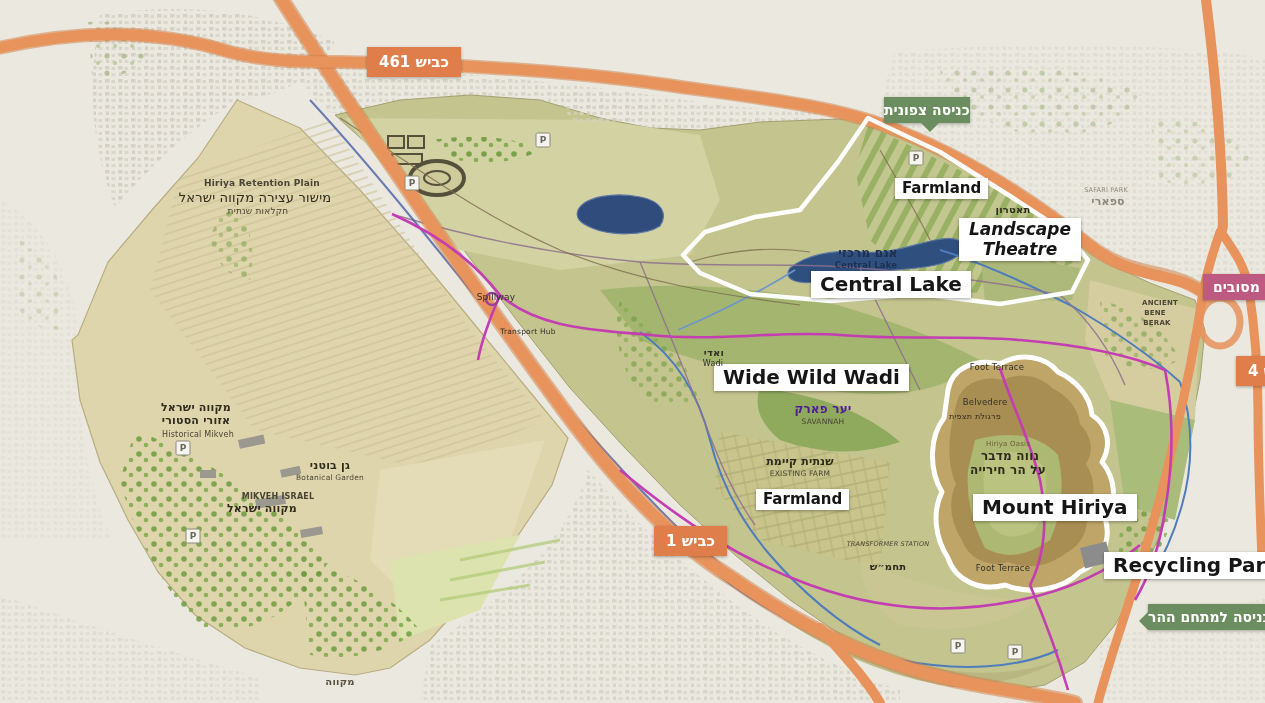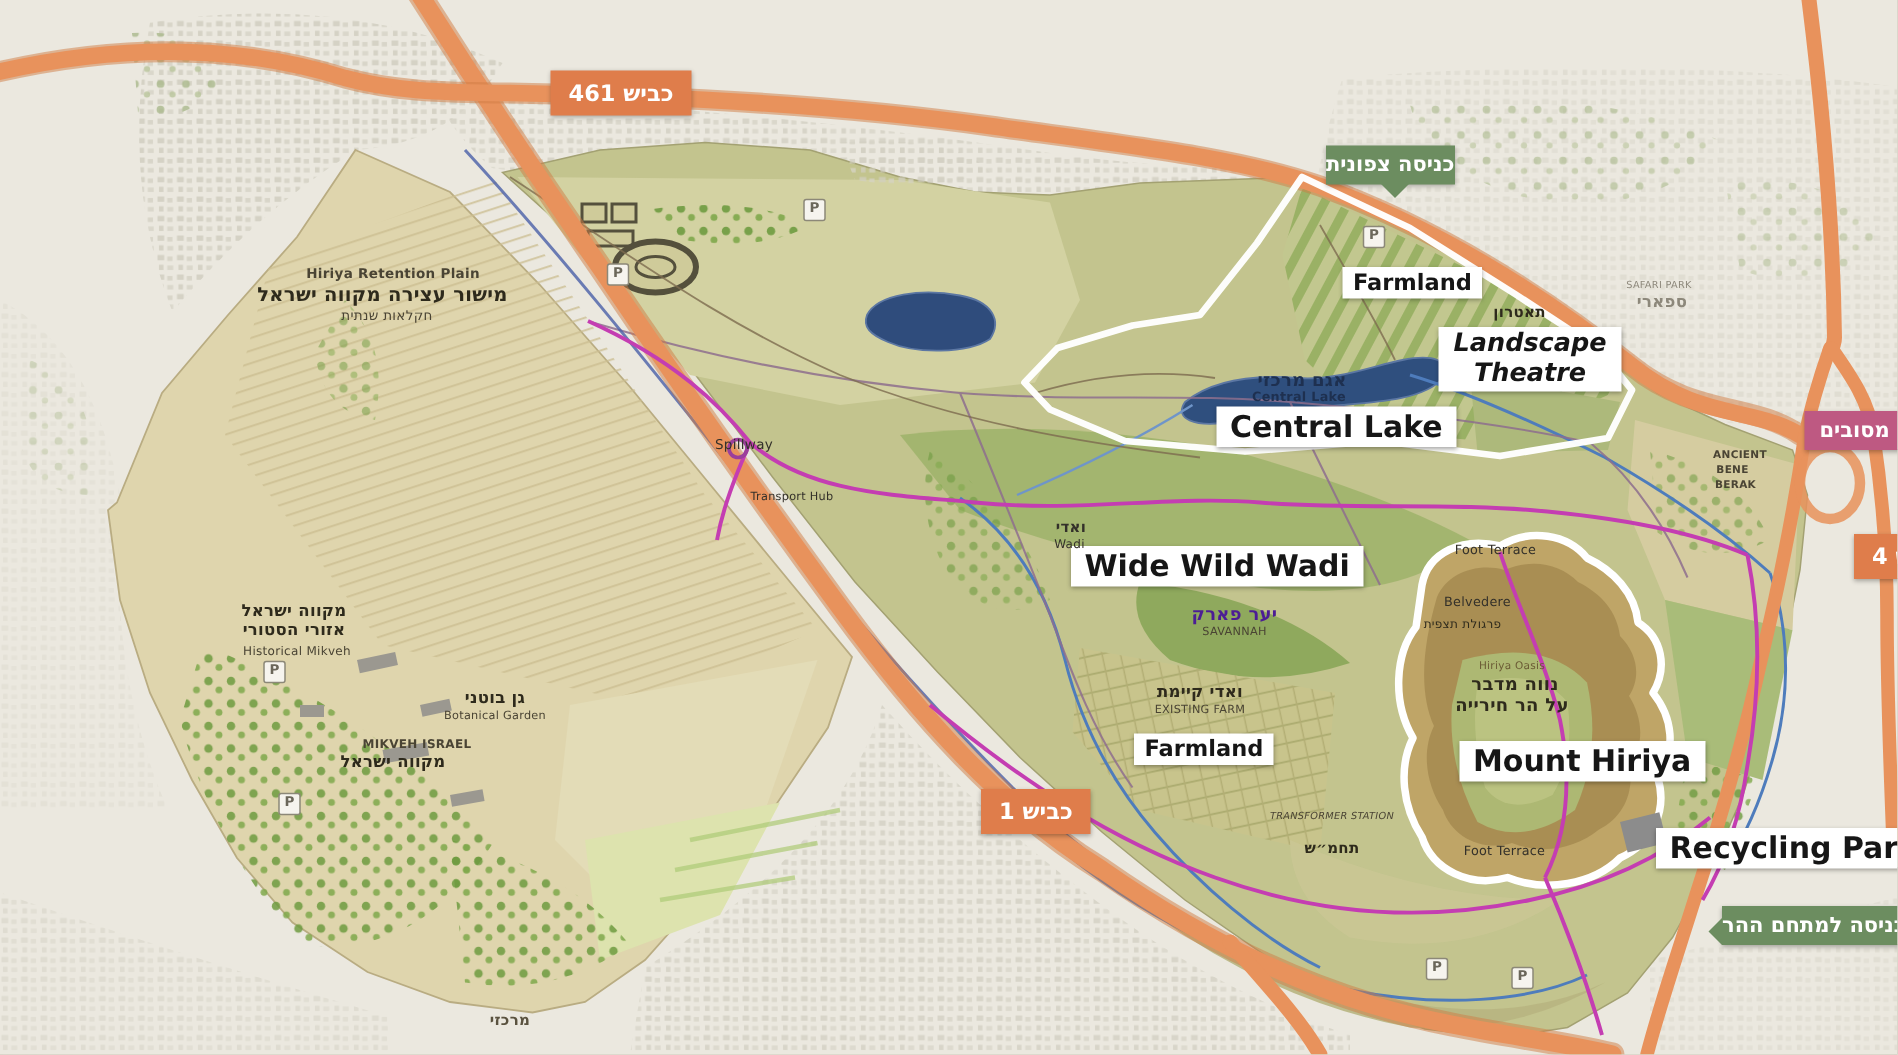--- a/index.html
+++ b/index.html
@@ -248,55 +248,55 @@
     <div class="badge badge-orange" style="left:367px;top:47px;">כביש 461</div>
     <div class="badge badge-orange" style="left:654px;top:526px;">כביש 1</div>
     <div class="badge badge-orange" style="left:1236px;top:356px;">כביש 4</div>
     <div class="badge badge-pink" style="left:1203px;top:274px;">מחלף מסובים</div>
 
     <div class="badge badge-green pointer-down" style="left:884px;top:97px;">כניסה צפונית</div>
     <div class="badge badge-green pointer-left" style="left:1148px;top:604px;">כניסה למתחם ההר</div>
 
     <div id="annotations">
         <span class="map-note" dir="auto" style="left: 262px; top: 183px; font-size: 9px; color: rgb(74, 68, 52); font-weight: bold;">Hiriya Retention Plain</span>
-        <span class="map-note" dir="auto" style="left: 255px; top: 197px; font-size: 13px; color: rgb(46, 42, 28); font-weight: bold;">מישור עצירה מקווה ישראל</span>
+        <span class="map-note" dir="auto" style="left: 255px; top: 197px; font-size: 13px; color: rgb(46, 42, 28); font-weight: normal;">מישור עצירה מקווה ישראל</span>
         <span class="map-note" dir="auto" style="left: 258px; top: 211px; font-size: 9px; color: rgb(74, 68, 52);">חקלאות שנתית</span>
         <span class="map-note" dir="auto" style="left: 196px; top: 407px; font-size: 11px; color: rgb(46, 42, 28); font-weight: bold;">מקווה ישראל</span>
         <span class="map-note" dir="auto" style="left: 196px; top: 420px; font-size: 11px; color: rgb(46, 42, 28); font-weight: bold;">אזורי הסטורי</span>
         <span class="map-note" dir="auto" style="left: 198px; top: 434px; font-size: 8px; color: rgb(74, 68, 52);">Historical Mikveh</span>
         <span class="map-note" dir="auto" style="left: 330px; top: 465px; font-size: 11px; color: rgb(46, 42, 28); font-weight: bold;">גן בוטני</span>
         <span class="map-note" dir="auto" style="left: 330px; top: 477px; font-size: 7.5px; color: rgb(74, 68, 52);">Botanical Garden</span>
         <span class="map-note" dir="auto" style="left: 262px; top: 496px; font-size: 8px; color: rgb(74, 68, 52); font-weight: bold; margin-left: 16px;">MIKVEH ISRAEL</span>
         <span class="map-note" dir="auto" style="left: 262px; top: 508px; font-size: 11px; color: rgb(46, 42, 28); font-weight: bold;">מקווה ישראל</span>
         <span class="map-note" dir="auto" style="left: 496px; top: 297px; font-size: 9px; color: rgb(51, 48, 42);">Spillway</span>
         <span class="map-note" dir="auto" style="left: 528px; top: 331px; font-size: 7.5px; color: rgb(51, 48, 42);">Transport Hub</span>
         <span class="map-note" dir="auto" style="left: 714px; top: 352px; font-size: 10px; color: rgb(51, 48, 42); font-weight: bold;">ואדי</span>
         <span class="map-note" dir="auto" style="left: 713px; top: 363px; font-size: 8px; color: rgb(51, 48, 42);">Wadi</span>
         <span class="map-note" dir="auto" style="left: 823px; top: 409px; font-size: 12px; color: #4c1d95; font-weight: bold;">יער פארק</span>
         <span class="map-note" dir="auto" style="left: 823px; top: 421px; font-size: 7.5px; color: rgb(74, 68, 52);">SAVANNAH</span>
-        <span class="map-note" dir="auto" style="left: 800px; top: 461px; font-size: 11px; color: rgb(46, 42, 28); font-weight: bold;">ואדי קיימת</span>
+        <span class="map-note" dir="auto" style="left: 800px; top: 461px; font-size: 11px; color: rgb(46, 42, 28); font-weight: bold;">שנתית קיימת</span>
         <span class="map-note" dir="auto" style="left: 800px; top: 473px; font-size: 7.5px; color: rgb(74, 68, 52);">EXISTING FARM</span>
         <span class="map-note" dir="auto" style="left: 888px; top: 544px; font-size: 6.5px; color: rgb(74, 68, 52); font-style: italic;">TRANSFORMER STATION</span>
         <span class="map-note" dir="auto" style="left: 888px; top: 566px; font-size: 10px; color: rgb(46, 42, 28); font-weight: bold;">תחמ״ש</span>
         <span class="map-note" dir="auto" style="left: 997px; top: 367px; font-size: 8.5px; color: rgb(51, 48, 42);">Foot Terrace</span>
         <span class="map-note" dir="auto" style="left: 985px; top: 402px; font-size: 8.5px; color: rgb(51, 48, 42);">Belvedere</span>
         <span class="map-note" dir="auto" style="left: 975px; top: 416px; font-size: 8px; color: rgb(46, 42, 28);">פרגולת תצפית</span>
         <span class="map-note" dir="auto" style="left: 1008px; top: 444px; font-size: 7px; color: rgb(107, 91, 53);">Hiriya Oasis</span>
         <span class="map-note" dir="auto" style="left: 1010px; top: 456px; font-size: 12px; color: rgb(46, 42, 28); font-weight: bold;">נווה מדבר</span>
         <span class="map-note" dir="auto" style="left: 1008px; top: 470px; font-size: 12px; color: rgb(46, 42, 28); font-weight: bold;">על הר חירייה</span>
         <span class="map-note" dir="auto" style="left: 1003px; top: 568px; font-size: 8.5px; color: rgb(51, 48, 42);">Foot Terrace</span>
         <span class="map-note" dir="auto" style="left: 1160px; top: 303px; font-size: 7px; color: rgb(74, 68, 52); font-weight: bold;">ANCIENT</span>
         <span class="map-note" dir="auto" style="left: 1155px; top: 313px; font-size: 7px; color: rgb(74, 68, 52); font-weight: bold;">BENE</span>
         <span class="map-note" dir="auto" style="left: 1157px; top: 323px; font-size: 7px; color: rgb(74, 68, 52); font-weight: bold;">BERAK</span>
         <span class="map-note" dir="auto" style="left: 868px; top: 253px; font-size: 12px; color: rgb(30, 48, 80); font-weight: bold;">אגם מרכזי</span>
         <span class="map-note" dir="auto" style="left: 866px; top: 265px; font-size: 8.5px; color: rgb(30, 48, 80); font-weight: bold;">Central Lake</span>
         <span class="map-note" dir="auto" style="left: 1013px; top: 209px; font-size: 10px; color: rgb(46, 42, 28); font-weight: bold;">תאטרון</span>
         <span class="map-note" dir="auto" style="left: 1106px; top: 190px; font-size: 6.5px; color: rgb(141, 136, 123);">SAFARI PARK</span>
         <span class="map-note" dir="auto" style="left: 1108px; top: 201px; font-size: 11px; color: rgb(141, 136, 123); font-weight: bold;">ספארי</span>
-        <span class="map-note" dir="auto" style="left: 340px; top: 681px; font-size: 10px; color: rgb(90, 82, 63); font-weight: bold;">מרכזי</span>
+        <span class="map-note" dir="auto" style="left: 340px; top: 681px; font-size: 10px; color: rgb(90, 82, 63); font-weight: bold;">מקווה</span>
       </div>
     <div id="parking-icons">
         <div class="p-icon" style="left: 412px; top: 183px;">P</div>
         <div class="p-icon" style="left: 543px; top: 140px;">P</div>
         <div class="p-icon" style="left: 916px; top: 158px;">P</div>
         <div class="p-icon" style="left: 183px; top: 448px;">P</div>
         <div class="p-icon" style="left: 193px; top: 536px;">P</div>
         <div class="p-icon" style="left: 958px; top: 646px;">P</div>
         <div class="p-icon" style="left: 1015px; top: 652px;">P</div>
       </div>

